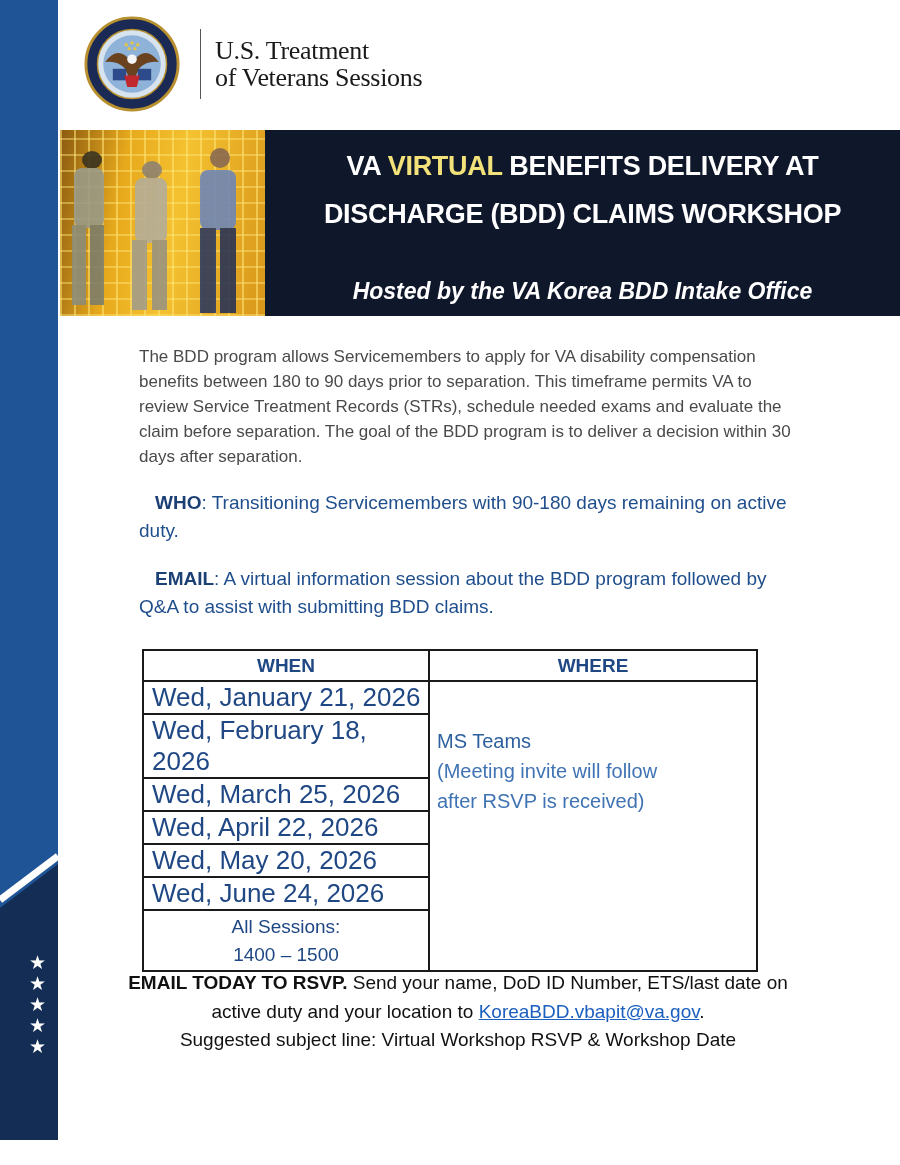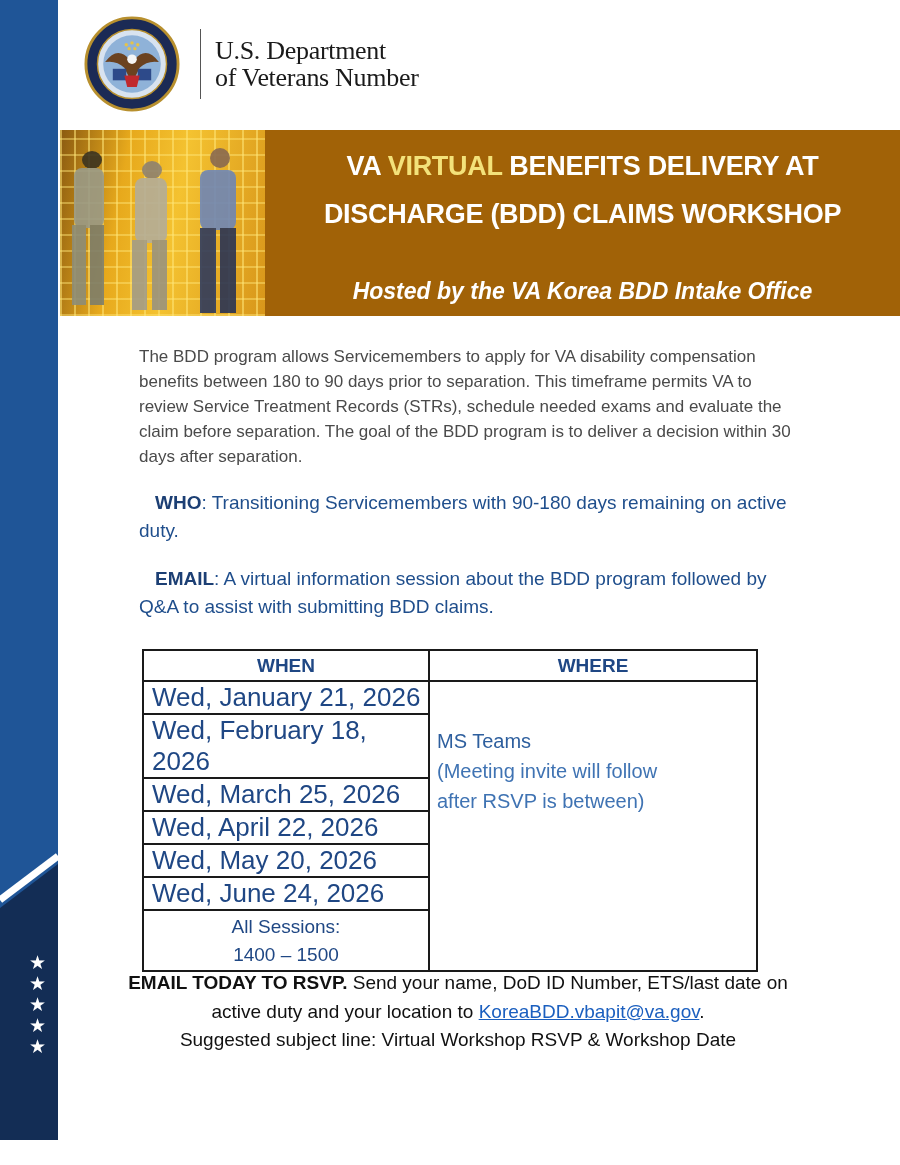--- a/index.html
+++ b/index.html
@@ -8,21 +8,21 @@
   .stripe { position:absolute; left:0; top:0; width:58px; height:1140px; }
   .stripe svg { display:block; }
   .stars { position:absolute; left:29px; top:952px; display:flex; flex-direction:column; align-items:center; gap:1px; }
   .stars span { color:#ffffff; font-size:19px; line-height:20px; }
 
   .logo-area { position:absolute; left:84px; top:14px; height:100px; display:flex; align-items:center; }
   .seal { width:96px; height:96px; }
   .logo-divider { width:1px; height:70px; background:#555; margin:0 14px 0 20px; }
   .dept-name { font-family:"Liberation Serif", "DejaVu Serif", serif; font-size:26px; line-height:27px; color:#1a1a1a; letter-spacing:-0.3px; }
 
-  .banner { position:absolute; left:60px; top:130px; width:840px; height:186px; background:#a16207; }
+  .banner { position:absolute; left:60px; top:130px; width:840px; height:186px; background:#0f172a; }
   .photo { position:absolute; left:0; top:0; width:205px; height:186px; overflow:hidden;
            background:linear-gradient(100deg,#8a5a10 0%,#e7a91c 30%,#f4c230 55%,#d8961a 100%); }
   .grid-lines { position:absolute; inset:0;
     background-image: repeating-linear-gradient(90deg, rgba(255,230,120,0.55) 0 2px, transparent 2px 14px),
                       repeating-linear-gradient(0deg, rgba(255,230,120,0.45) 0 2px, transparent 2px 16px); }
   .banner-title { position:absolute; left:205px; width:635px; top:12px; text-align:center; color:#ffffff;
                   font-family:"Liberation Sans", sans-serif; font-weight:bold; font-size:27px; line-height:48px; letter-spacing:-0.3px; }
   .banner-title .hl { color:#f3e27a; }
   .banner-sub { position:absolute; left:205px; width:635px; top:148px; text-align:center; color:#ffffff;
                 font-family:"Liberation Sans", sans-serif; font-weight:bold; font-style:italic; font-size:23px; }
@@ -80,22 +80,22 @@
         <circle cx="53" cy="34" r="1.8"></circle>
     </g>
     <path d="M22 48 Q35 30 48 46 L52 46 Q65 30 78 48 Q66 46 58 54 L50 70 L42 54 Q34 46 22 48Z" fill="#6b4220"></path>
     <circle cx="50" cy="45" r="5" fill="#f5f5f5"></circle>
     <rect x="30" y="55" width="14" height="12" fill="#2d4a8a"></rect>
     <rect x="56" y="55" width="14" height="12" fill="#2d4a8a"></rect>
     <path d="M42 62 L58 62 L55 74 L45 74Z" fill="#c0282d"></path>
   </svg>
   <div class="logo-divider"></div>
   <div class="dept-name">
-    <div>U.S. Department</div>
-    <div>of Veterans Number</div>
+    <div>U.S. Treatment</div>
+    <div>of Veterans Sessions</div>
   </div>
 </div>
 
 <div class="banner">
   <div class="photo">
     <div class="grid-lines"></div>
     <svg width="205" height="186" viewBox="0 0 205 186" style="position:absolute;left:0;top:0">
       <g opacity="0.9">
         <ellipse cx="32" cy="30" rx="10" ry="9" fill="#3b3320"></ellipse>
         <rect x="14" y="38" width="30" height="60" rx="8" fill="#9a9a86"></rect>
@@ -132,21 +132,21 @@
   <tbody>
       <tr>
     <th class="when">WHEN</th>
     <th>WHERE</th>
   </tr>
   <tr>
     <td class="date">Wed, January 21, 2026</td>
     <td class="where" rowspan="7">
       <div class="ms">MS Teams</div>
       <div>(Meeting invite will follow</div>
-      <div>after RSVP is between)</div>
+      <div>after RSVP is received)</div>
     </td>
   </tr>
   <tr>
         <td class="date">Wed, February 18, 2026</td>
       </tr>
   <tr>
         <td class="date">Wed, March 25, 2026</td>
       </tr>
   <tr>
         <td class="date">Wed, April 22, 2026</td>

